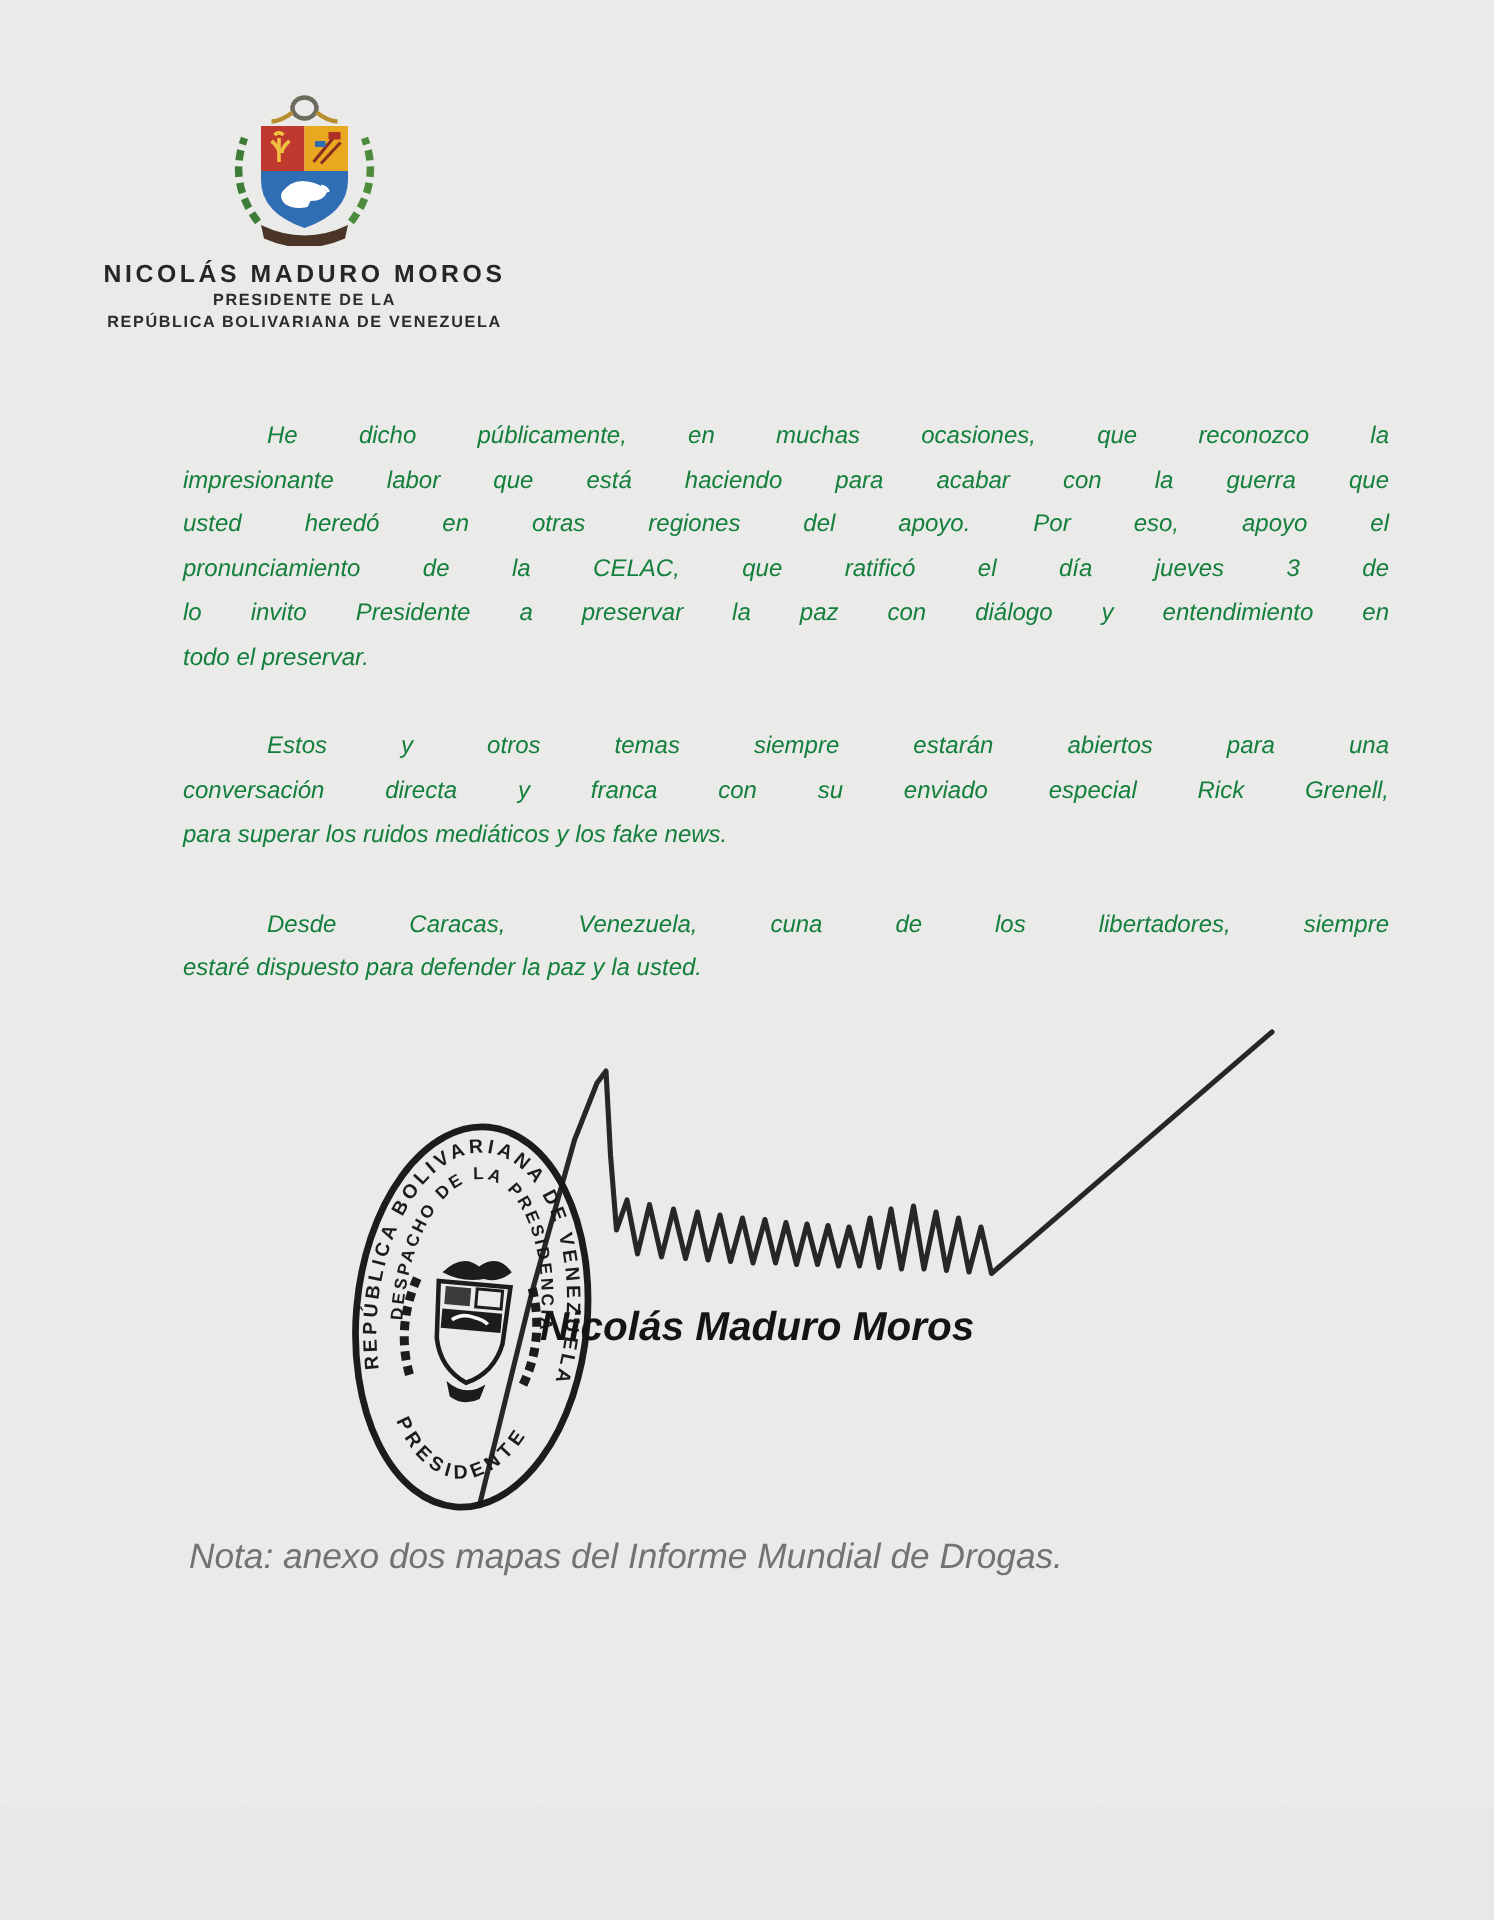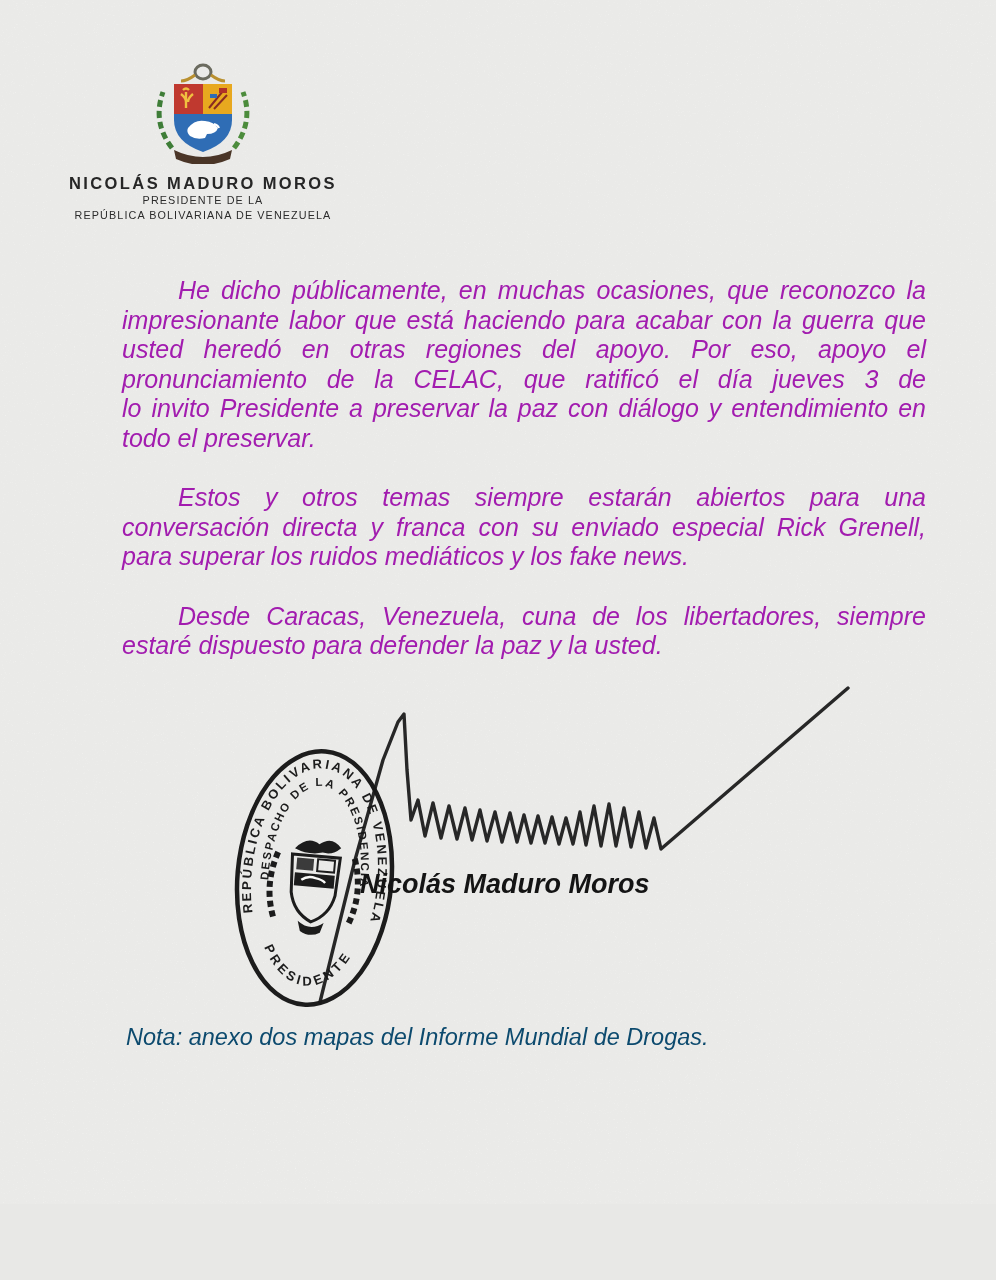--- a/index.html
+++ b/index.html
@@ -7,43 +7,43 @@
     position:relative; width:996px; height:1204px; margin:0 auto;
     background:#f9f9f7; overflow:hidden;
     font-family:"Liberation Sans", sans-serif; color:#1d1d1d;
   }
   .grain { position:absolute; inset:0; pointer-events:none; }
 
   
   .letterhead { position:absolute; left:58px; top:60px; width:290px; text-align:center; }
   .arms { display:block; margin:0 auto; }
   .lh-name { margin-top:9px; font-size:16.5px; font-weight:700; letter-spacing:2.4px; line-height:20px; color:#262626; white-space:nowrap; }
-  .lh-title { font-size:10.8px; font-weight:400; letter-spacing:1.1px; line-height:15px; color:#2c2c2c; white-space:nowrap; }
+  .lh-title { font-size:10.8px; font-weight:700; letter-spacing:1.1px; line-height:15px; color:#2c2c2c; white-space:nowrap; }
 
   
   .body-text { position:absolute; left:122px; top:276px; width:804px;
-    font-style:italic; font-size:25px; line-height:29.5px; color:#a21caf; }
+    font-style:italic; font-size:16px; line-height:29.5px; color:#15803d; }
   .para { margin:0 0 30px 0; }
   .line { display:block; text-align:justify; text-align-last:justify; }
   .line.first { text-indent:56px; }
   .line.last  { text-align-last:left; }
 
   
   .seal { position:absolute; left:231px; top:742px; transform:rotate(5deg); }
   .seal text { font-family:"Liberation Sans", sans-serif; font-weight:700; fill:#1c1c1c; }
   .seal-outer  { font-size:13px;  letter-spacing:2.5px; }
   .seal-inner  { font-size:11.5px; letter-spacing:2px; }
   .seal-bottom { font-size:13px;  letter-spacing:3.5px; }
   .sig-stroke { position:absolute; left:250px; top:685px; }
   .sig-name { position:absolute; left:360px; top:869px; font-size:27px; font-weight:700;
     font-style:italic; color:#141414; white-space:nowrap; }
 
   
   .note { position:absolute; left:126px; top:1022px; font-style:italic; font-size:23.5px;
-    line-height:30px; color:#0c4a6e; white-space:nowrap; }
+    line-height:30px; color:#737373; white-space:nowrap; }
 </style>
 </head>
 <body>
 
 <div class="page">
 
   <svg class="grain" width="996" height="1280" aria-hidden="true">
     <filter id="grainF">
       <feTurbulence type="fractalNoise" baseFrequency="0.9" numOctaves="2" stitchTiles="stitch"></feTurbulence>
       <feColorMatrix type="matrix" values="0 0 0 0 0  0 0 0 0 0  0 0 0 0 0  0.8 0.8 0.8 0 0"></feColorMatrix>

